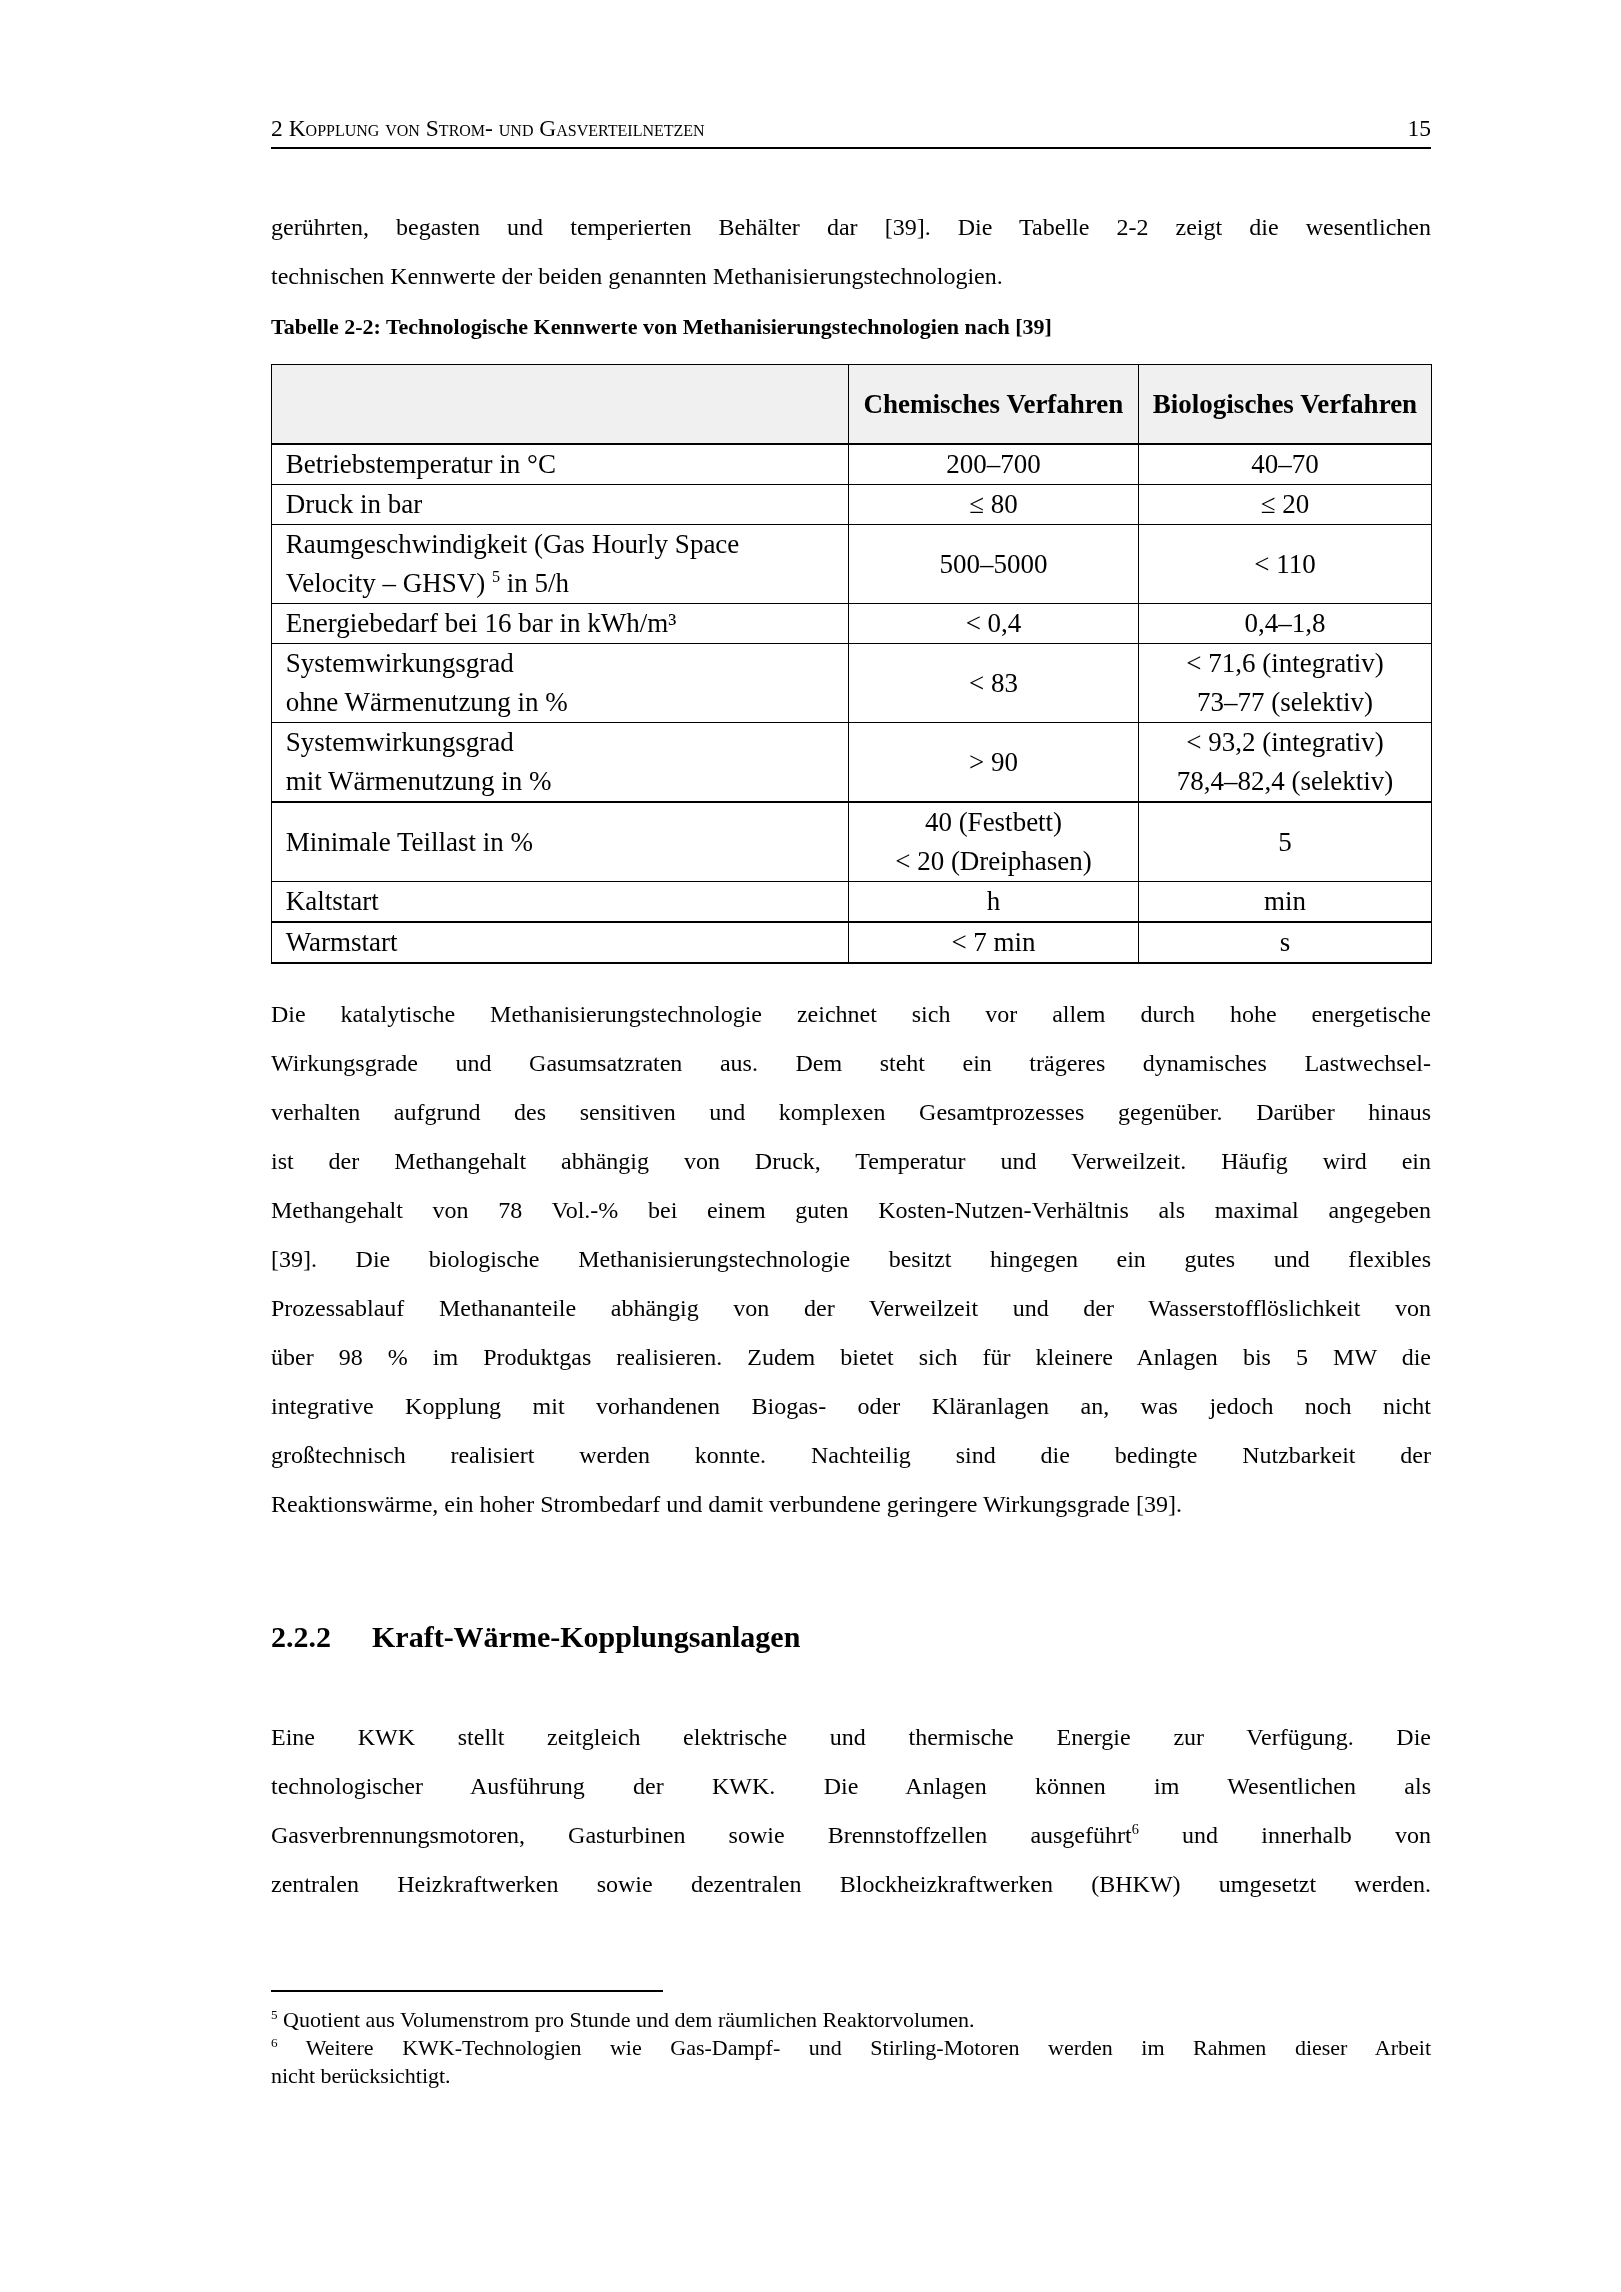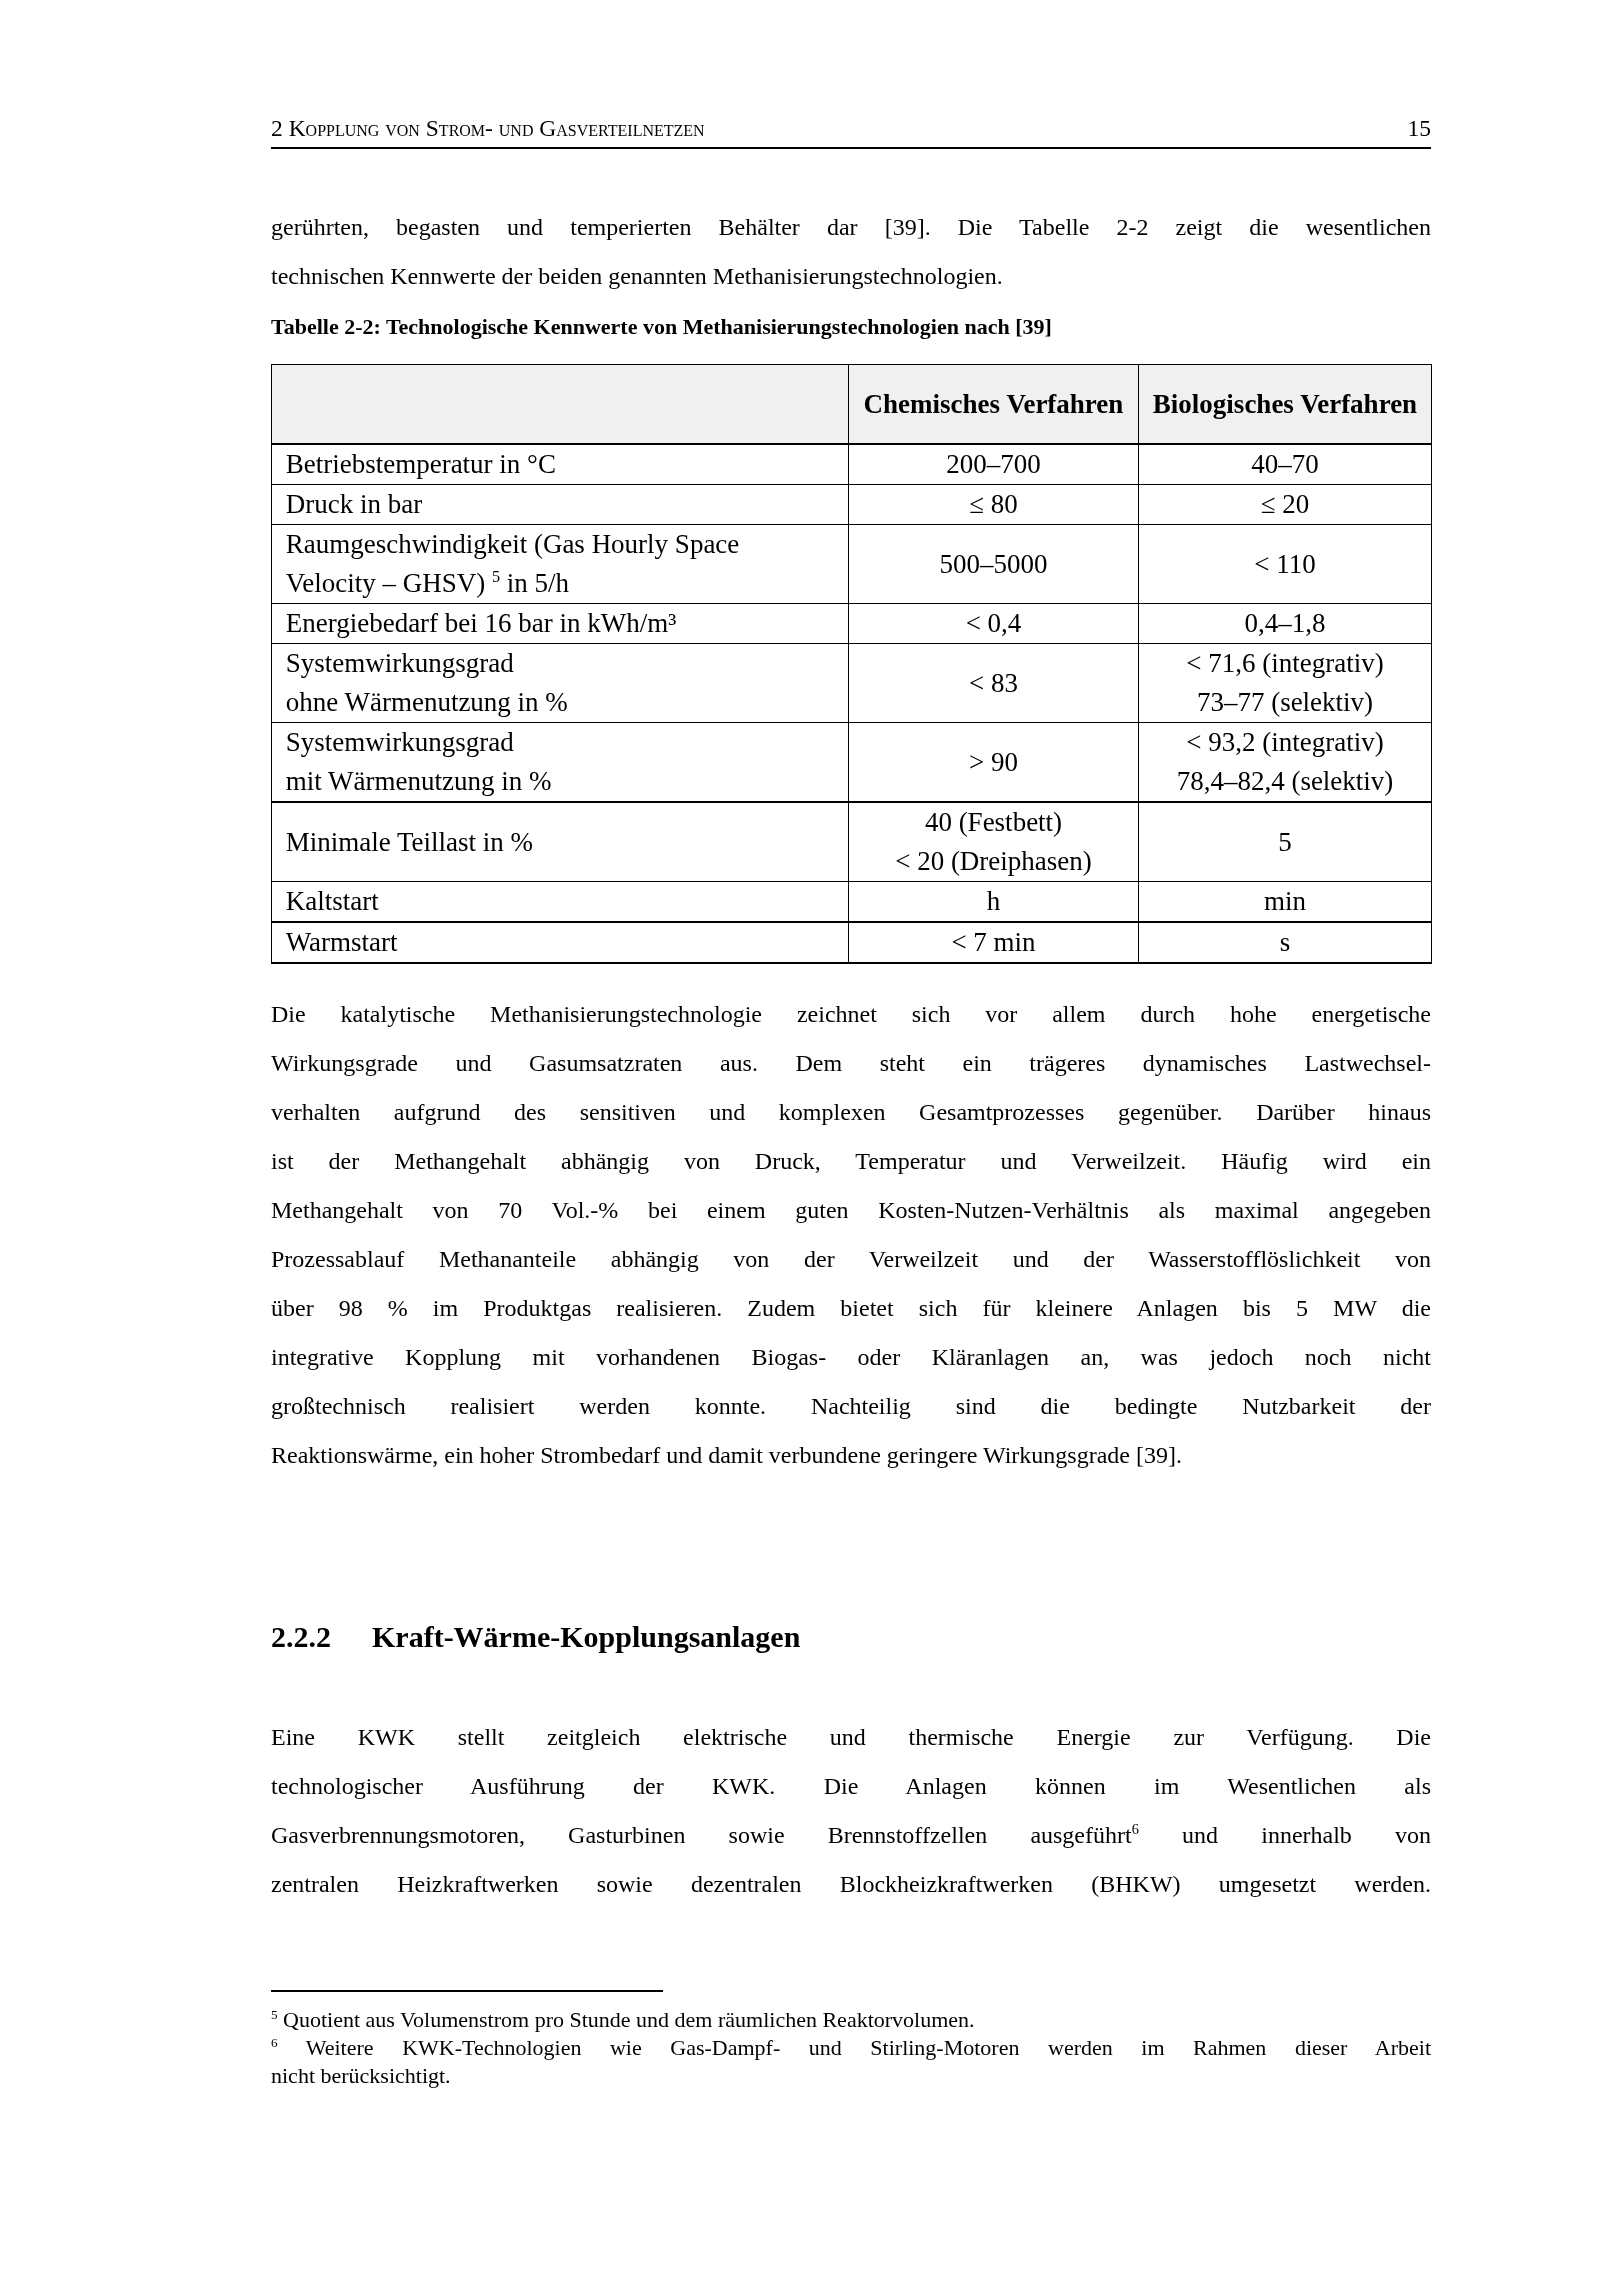--- a/index.html
+++ b/index.html
@@ -165,21 +165,22 @@
       <td class="val">s</td>
     </tr>
   </tbody>
 </table>
 
 <div class="para" style="top:990px;">
   <span class="line">Die katalytische Methanisierungstechnologie zeichnet sich vor allem durch hohe energetische</span>
   <span class="line">Wirkungsgrade und Gasumsatzraten aus. Dem steht ein trägeres dynamisches Lastwechsel-</span>
   <span class="line">verhalten aufgrund des sensitiven und komplexen Gesamtprozesses gegenüber. Darüber hinaus</span>
   <span class="line">ist der Methangehalt abhängig von Druck, Temperatur und Verweilzeit. Häufig wird ein</span>
-  <span class="line">Methangehalt von 70 Vol.-% bei einem guten Kosten-Nutzen-Verhältnis als maximal angegeben</span>
+  <span class="line">Methangehalt von 78 Vol.-% bei einem guten Kosten-Nutzen-Verhältnis als maximal angegeben</span>
+  <span class="line">[39]. Die biologische Methanisierungstechnologie besitzt hingegen ein gutes und flexibles</span>
   <span class="line">Prozessablauf Methananteile abhängig von der Verweilzeit und der Wasserstofflöslichkeit von</span>
   <span class="line">über 98 % im Produktgas realisieren. Zudem bietet sich für kleinere Anlagen bis 5 MW die</span>
   <span class="line">integrative Kopplung mit vorhandenen Biogas- oder Kläranlagen an, was jedoch noch nicht</span>
   <span class="line">großtechnisch realisiert werden konnte. Nachteilig sind die bedingte Nutzbarkeit der</span>
   <span class="line last">Reaktionswärme, ein hoher Strombedarf und damit verbundene geringere Wirkungsgrade [39].</span>
 </div>
 
 <div class="section-heading">
   <span class="num">2.2.2</span><span>Kraft-Wärme-Kopplungsanlagen</span>
 </div>

